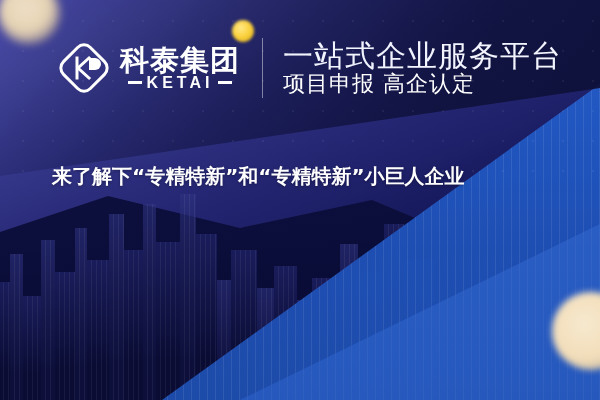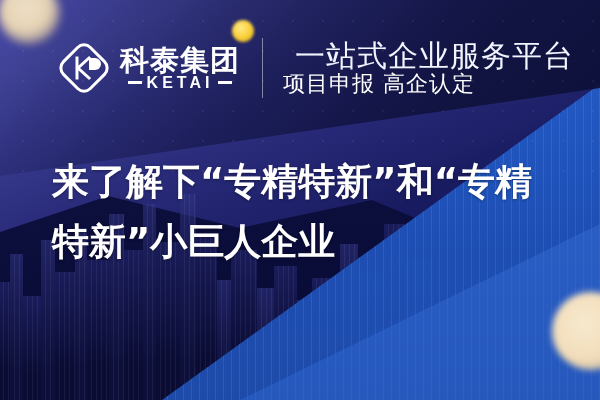--- a/index.html
+++ b/index.html
@@ -182,40 +182,39 @@
   }
 
   .slogan { display: flex; flex-direction: column; justify-content: center; }
   .slogan-main {
     font-family: "DejaVu Sans", sans-serif;
     font-size: 30px;
     color: #f2f4ff;
     line-height: 1.05;
     letter-spacing: 1px;
     white-space: nowrap;
-    margin-left: 12px;
   }
   .slogan-sub {
     font-family: "DejaVu Sans", sans-serif;
     font-size: 22px;
     color: #ffffff;
     line-height: 1.1;
     margin-top: 0;
     letter-spacing: 1px;
     white-space: nowrap;
   }
 
   
   .headline {
     position: absolute;
     left: 52px;
-    top: 152px;
+    top: 160px;
     width: 510px;
     font-family: "DejaVu Sans", sans-serif;
-    font-size: 37px;
+    font-size: 20px;
     font-weight: bold;
     color: #ffffff;
     line-height: 1.62;
     letter-spacing: 0px;
     text-shadow: 0 1px 3px rgba(0,0,0,0.35);
   }
 </style>
 </head>
 <body>
 

